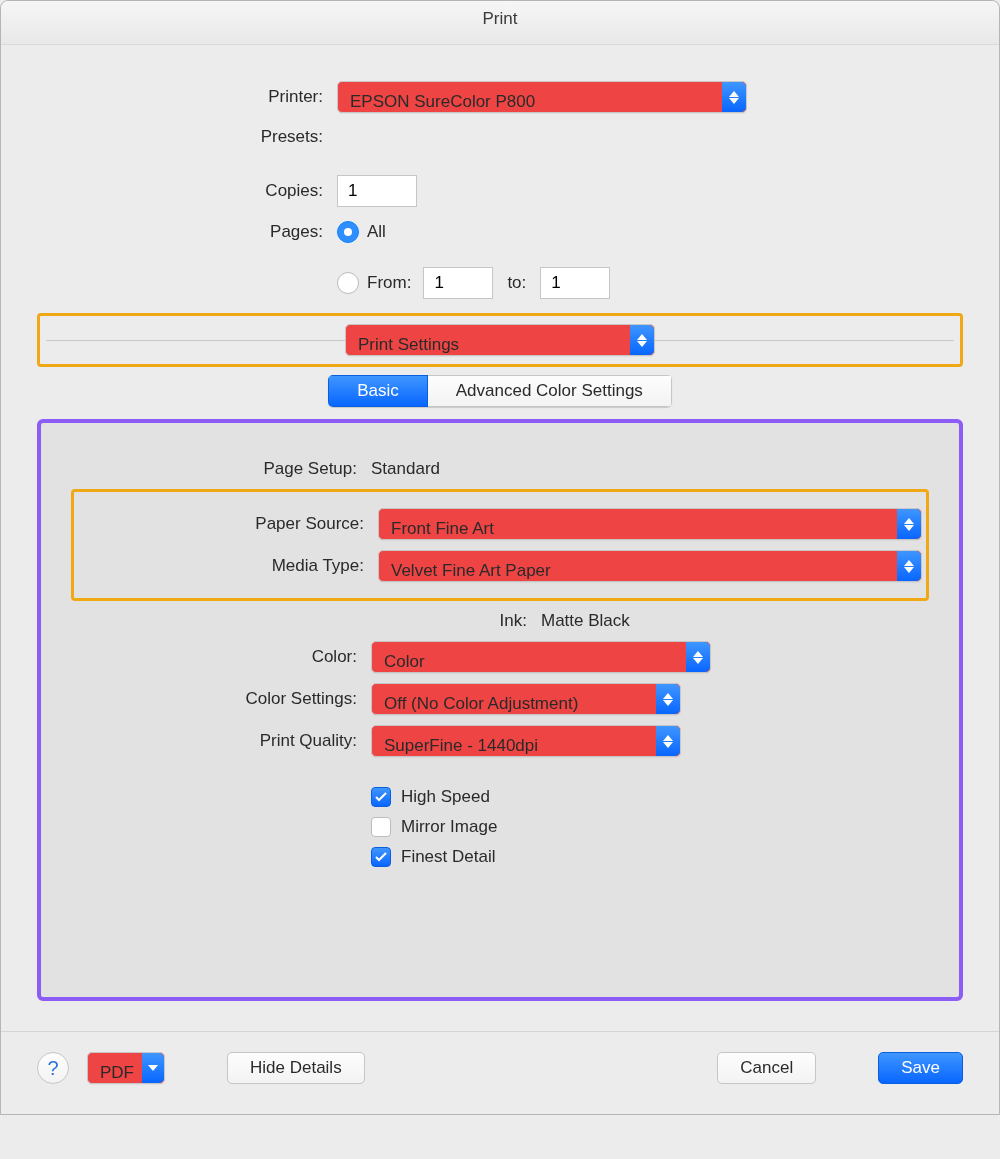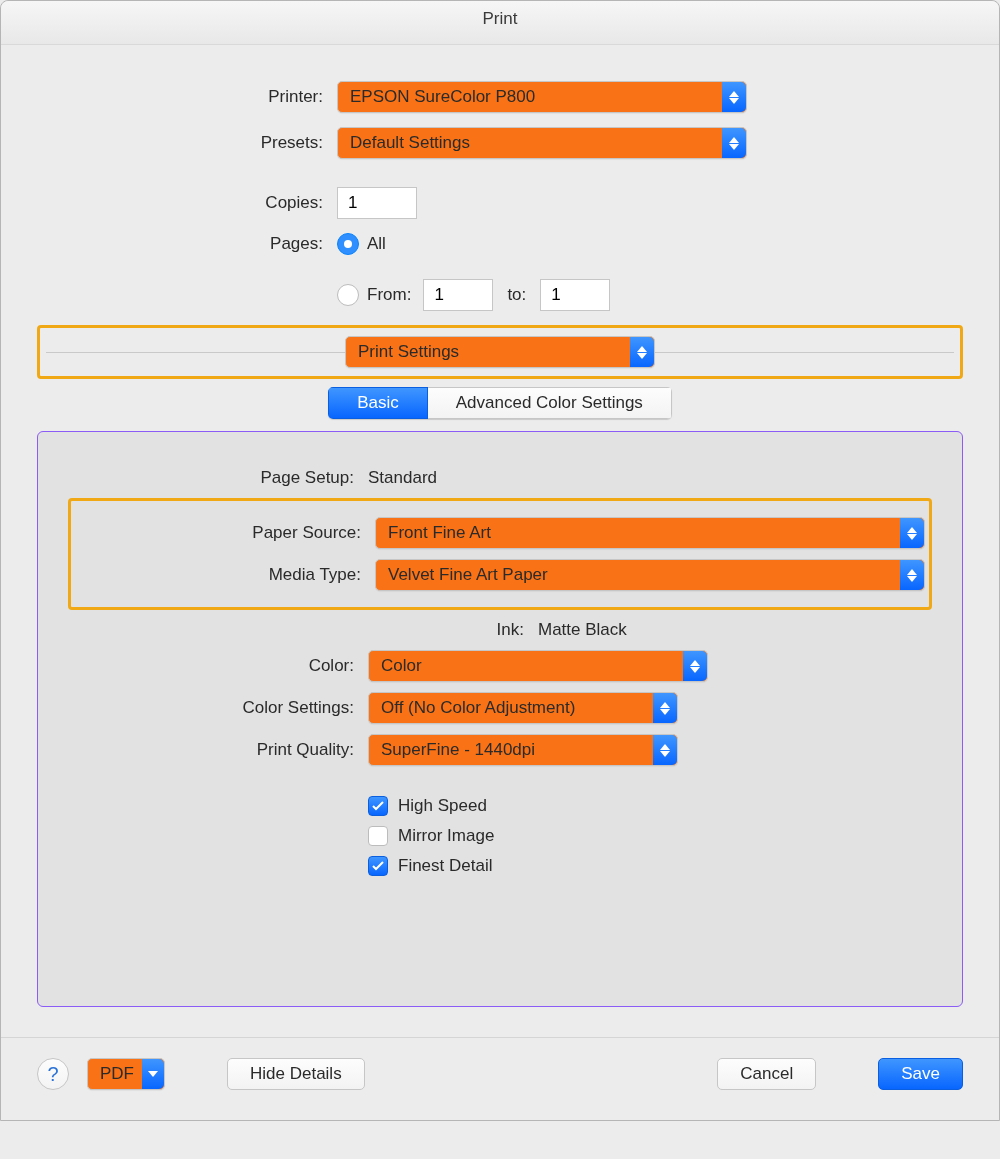--- a/index.html
+++ b/index.html
@@ -31,22 +31,22 @@
   .row { display: flex; align-items: center; margin-bottom: 14px; }
   .label {
     width: 300px;
     text-align: right;
     padding-right: 14px;
     font-size: 17px;
   }
   .select {
     position: relative;
     display: inline-flex;
-    align-items: center;
-    background: #f97316;
+    align-items: flex-end;
+    background: #ef4444;
     border: 1px solid #c6c6c6;
     border-radius: 5px;
     height: 32px;
     padding: 0 30px 0 12px;
     font-size: 17px;
     box-shadow: 0 1px 1px rgba(0,0,0,.05);
     min-width: 60px;
   }
   .select .chevrons {
     position: absolute;
@@ -112,21 +112,21 @@
     background: linear-gradient(#fdfdfd,#f3f3f3);
     border: 1px solid #c6c6c6;
   }
   .seg-btn.active {
     background: linear-gradient(#3f96ff,#0866ff);
     color: #fff;
     border-color: #0a5fe0;
   }
   .panel {
     background: #e2e2e2;
-    border: 1px solid #8b5cf6;
+    border: 4px solid #8b5cf6;
     border-radius: 6px;
     padding: 26px 30px 120px 30px;
     margin-top: 12px;
   }
   .panel .label { width: 300px; }
   .panel-row { display: flex; align-items: center; margin: 10px 0; }
   .hl-inner {
     border: 3px solid #f0a815;
     border-radius: 4px;
     padding: 6px 4px;
@@ -200,31 +200,20 @@
             </svg>
           <svg width="10" height="6">
               <polygon points="0,0 10,0 5,6" fill="#fff"></polygon>
             </svg>
         </span>
       </div>
     </div>
 
     <div class="row">
       <div class="label">Presets:</div>
-      <div class="select" style="width:410px">
-        <span>Default Settings</span>
-        <span class="chevrons">
-          <svg width="10" height="6">
-              <polygon points="5,0 10,6 0,6" fill="#fff"></polygon>
-            </svg>
-          <svg width="10" height="6">
-              <polygon points="0,0 10,0 5,6" fill="#fff"></polygon>
-            </svg>
-        </span>
-      </div>
     </div>
 
     <div style="height:14px"></div>
 
     <div class="row">
       <div class="label">Copies:</div>
       <input class="text-input" style="width: 80px;" value="1">
     </div>
 
     <div class="row" style="margin-bottom:24px">

